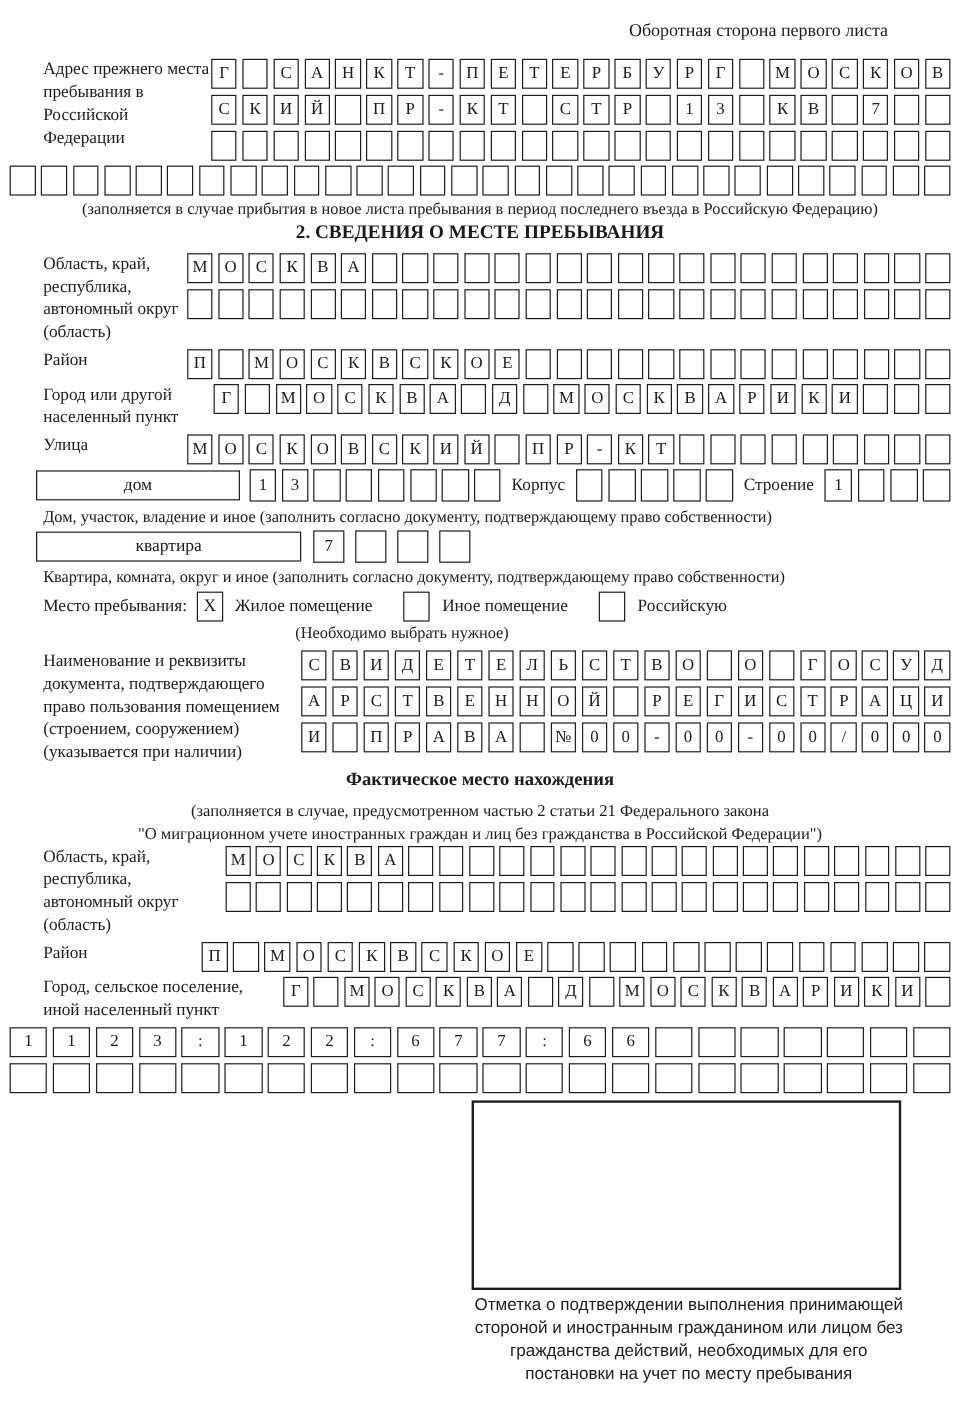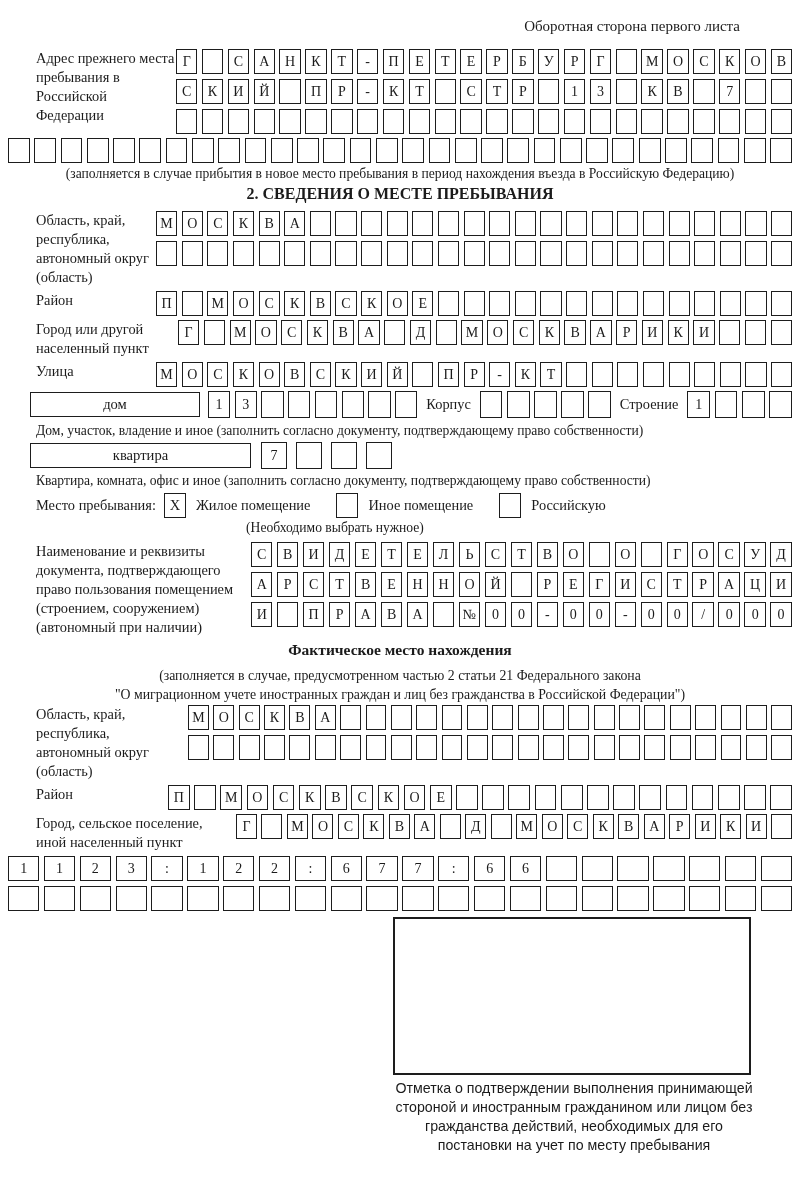--- a/index.html
+++ b/index.html
@@ -178,21 +178,21 @@
       <span class="cell"></span>
       <span class="cell"></span>
       <span class="cell"></span>
       <span class="cell"></span>
       <span class="cell"></span>
       <span class="cell"></span>
       <span class="cell"></span>
       <span class="cell"></span>
       <span class="cell"></span>
     </div>
-  <div class="caption cap-center">(заполняется в случае прибытия в новое место пребывания в период нахождения въезда в Российскую Федерацию)</div>
+  <div class="caption cap-center">(заполняется в случае прибытия в новое листа пребывания в период последнего въезда в Российскую Федерацию)</div>
 
   <div class="h-sec">2. СВЕДЕНИЯ О МЕСТЕ ПРЕБЫВАНИЯ</div>
 
   <div class="field">
     <div class="label lw-s2">Область, край, республика, автономный округ (область)</div>
     <div class="rows">
       <div class="cells">
           <span class="cell">М</span>
           <span class="cell">О</span>
           <span class="cell">С</span>
@@ -379,35 +379,35 @@
 
   <div class="apt-line">
     <div class="named-box box-kv">квартира</div>
     <div class="cells apt-cells">
         <span class="cell">7</span>
         <span class="cell"></span>
         <span class="cell"></span>
         <span class="cell"></span>
       </div>
   </div>
-  <div class="caption cap-left">Квартира, комната, офис и иное (заполнить согласно документу, подтверждающему право собственности)</div>
+  <div class="caption cap-left">Квартира, комната, округ и иное (заполнить согласно документу, подтверждающему право собственности)</div>
 
   <div class="stay-line">
     <span class="stay-label">Место пребывания:</span>
     <span class="chk">X</span>
     <span class="opt">Жилое помещение</span>
     <span class="chk"></span>
     <span class="opt">Иное помещение</span>
     <span class="chk"></span>
     <span class="opt">Российскую</span>
   </div>
   <div class="stay-note">(Необходимо выбрать нужное)</div>
 
   <div class="field">
-    <div class="label lw-doc">Наименование и реквизиты документа, подтверждающего право пользования помещением (строением, сооружением) (автономный при наличии)</div>
+    <div class="label lw-doc">Наименование и реквизиты документа, подтверждающего право пользования помещением (строением, сооружением) (указывается при наличии)</div>
     <div class="rows">
       <div class="cells">
           <span class="cell">С</span>
           <span class="cell">В</span>
           <span class="cell">И</span>
           <span class="cell">Д</span>
           <span class="cell">Е</span>
           <span class="cell">Т</span>
           <span class="cell">Е</span>
           <span class="cell">Л</span>

